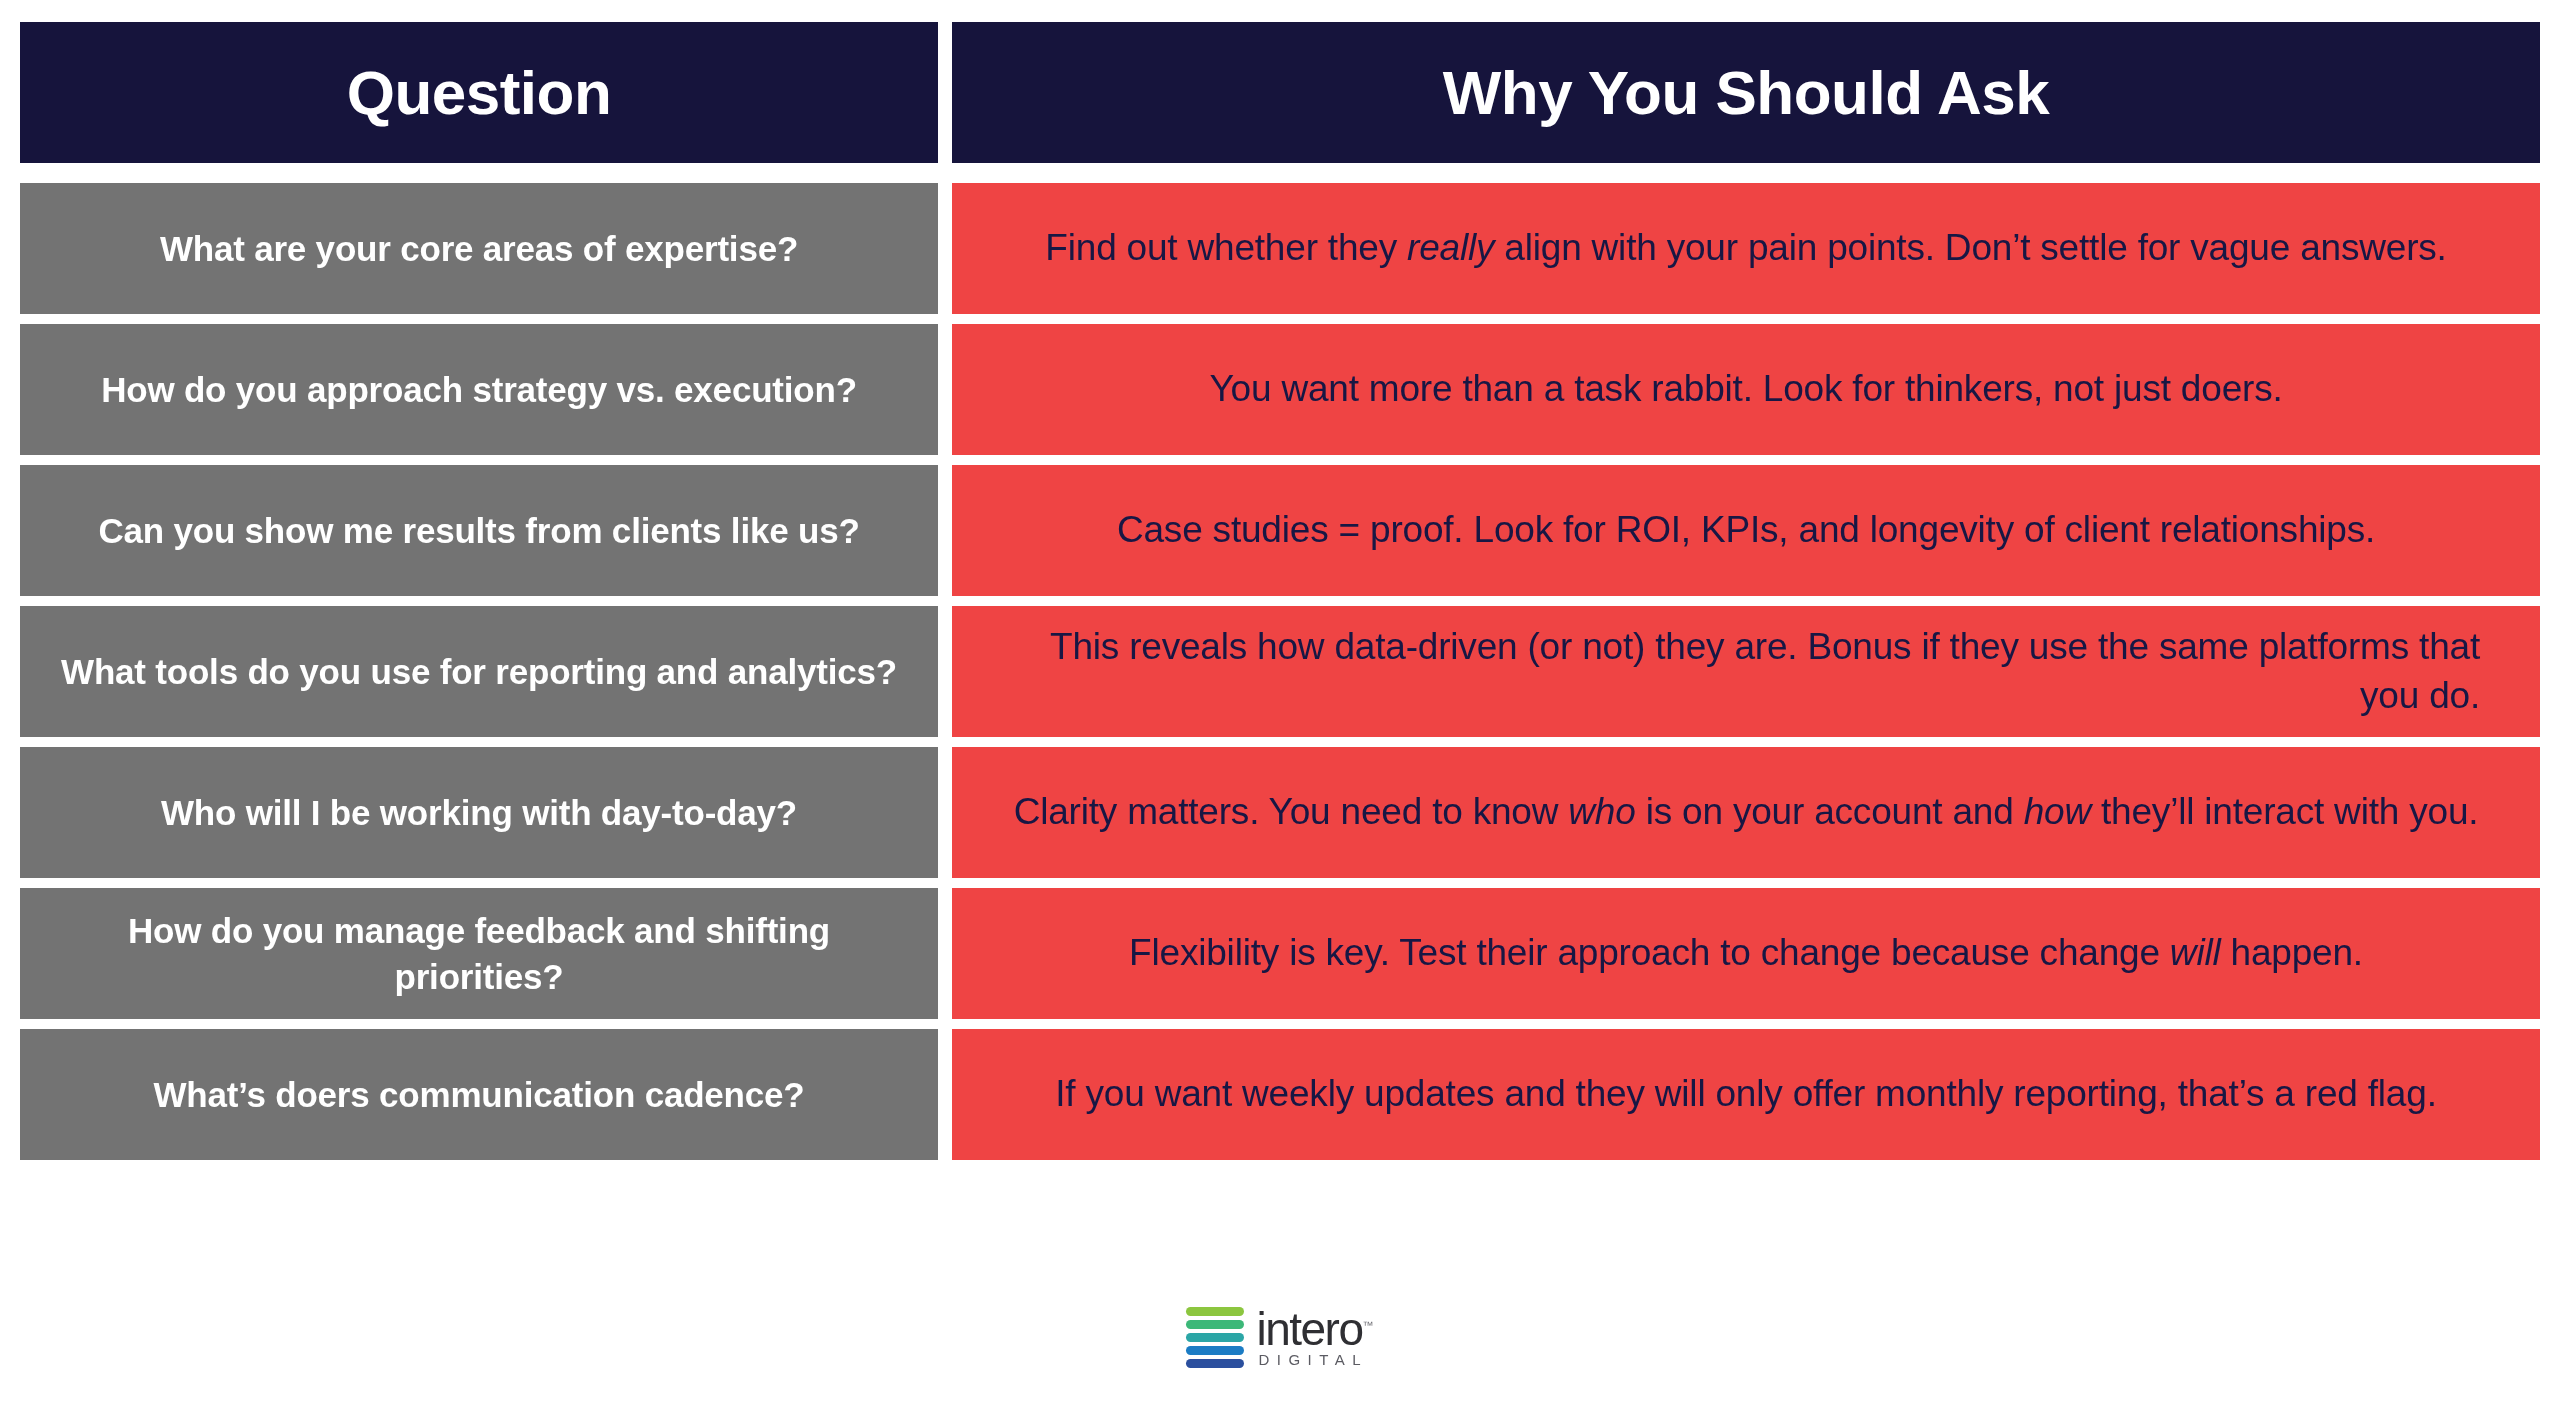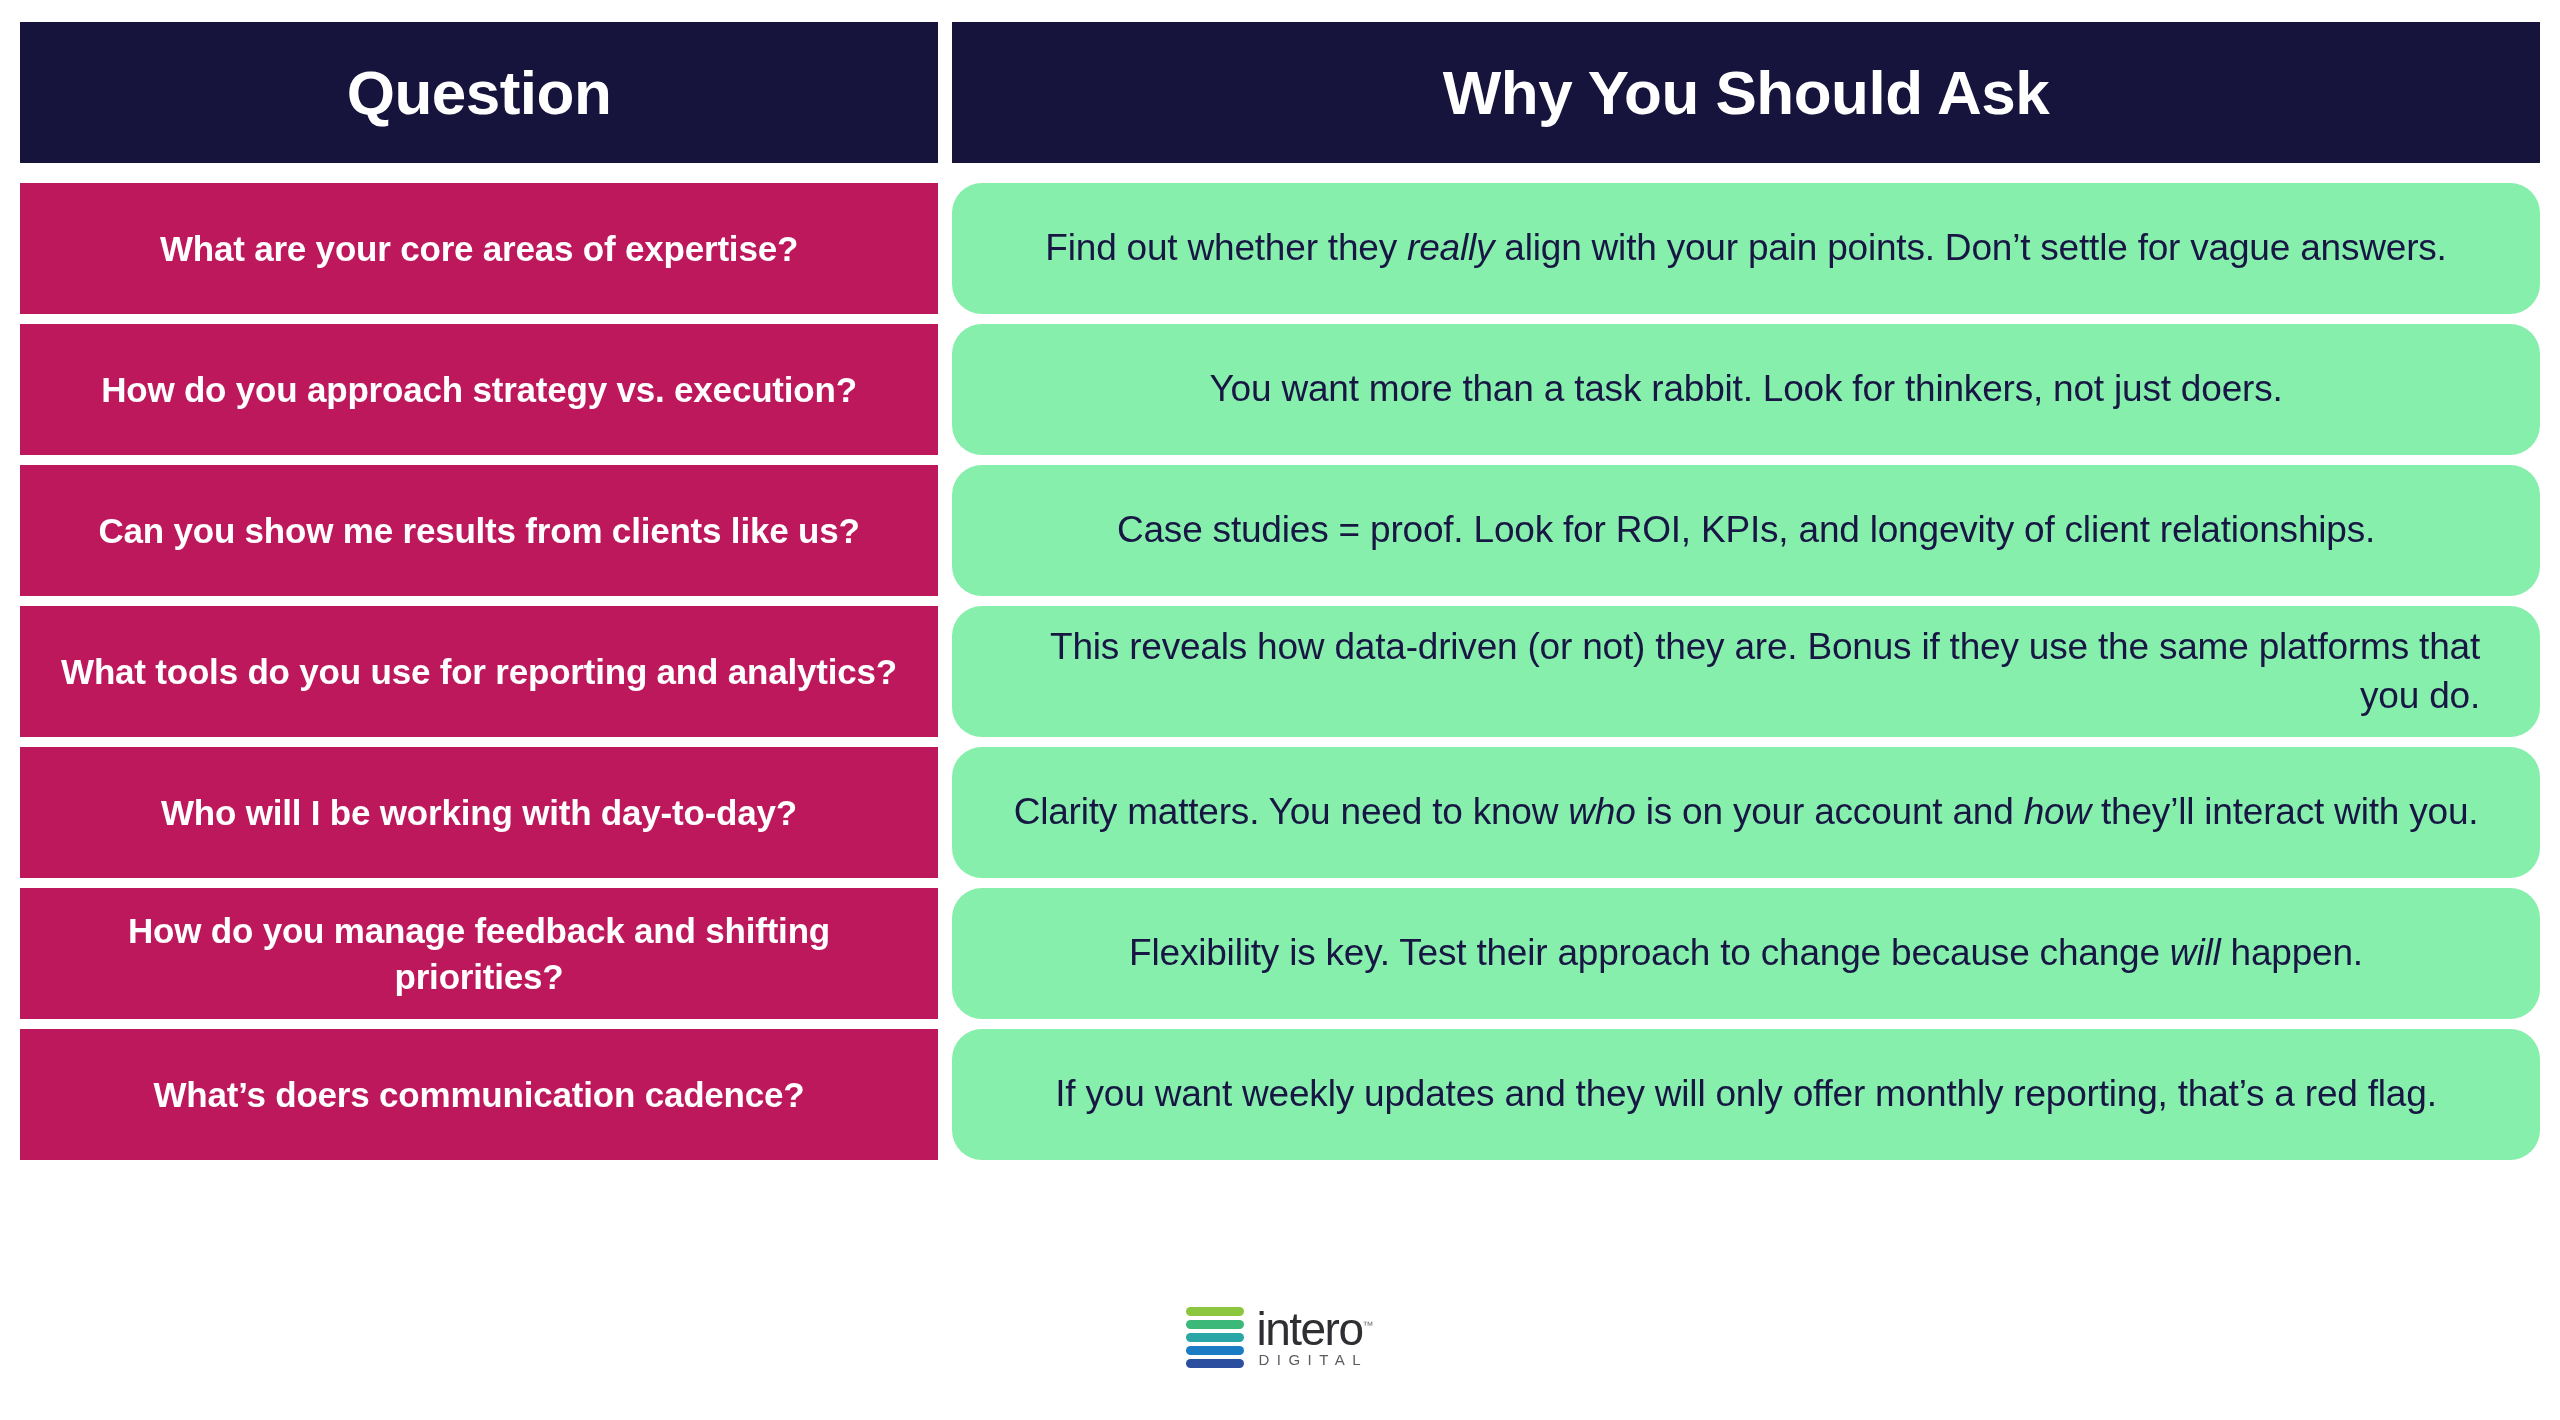--- a/index.html
+++ b/index.html
@@ -64,29 +64,28 @@
   .header-cell-text {
     color: #ffffff;
     font-size: 62px;
     font-weight: 700;
     letter-spacing: -0.5px;
     line-height: 1;
   }
 
   
   .body-row .col-q {
-    background: #be185d;
+    background: #737373;
     min-height: 131px;
     padding: 14px 26px;
   }
   .body-row .col-a {
-    background: #86efac;
+    background: #ef4444;
     min-height: 131px;
     padding: 14px 60px;
-    border-radius: 30px;
   }
 
   .q-text {
     color: #ffffff;
     font-size: 35px;
     font-weight: 700;
     line-height: 1.30;
     letter-spacing: -0.2px;
   }
 

